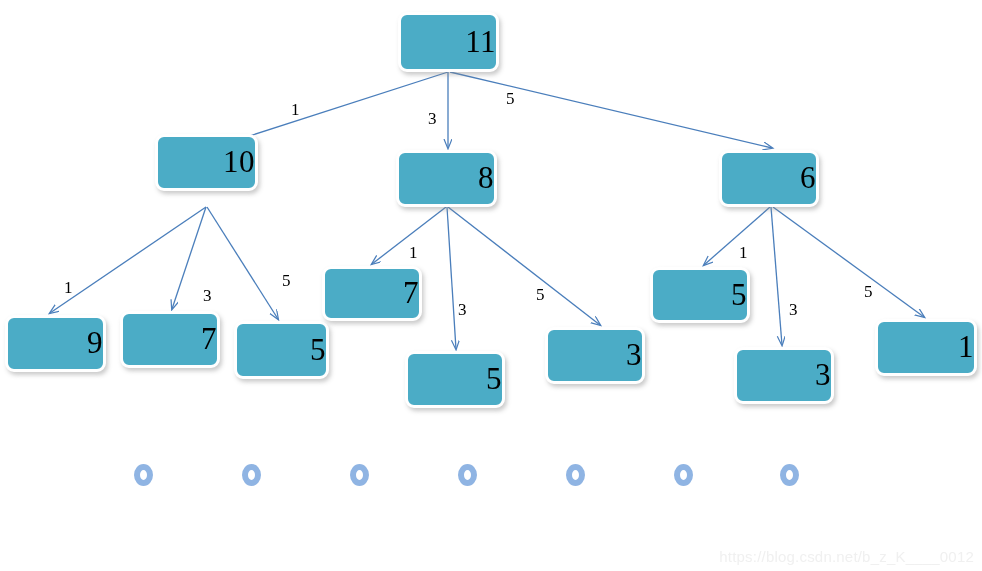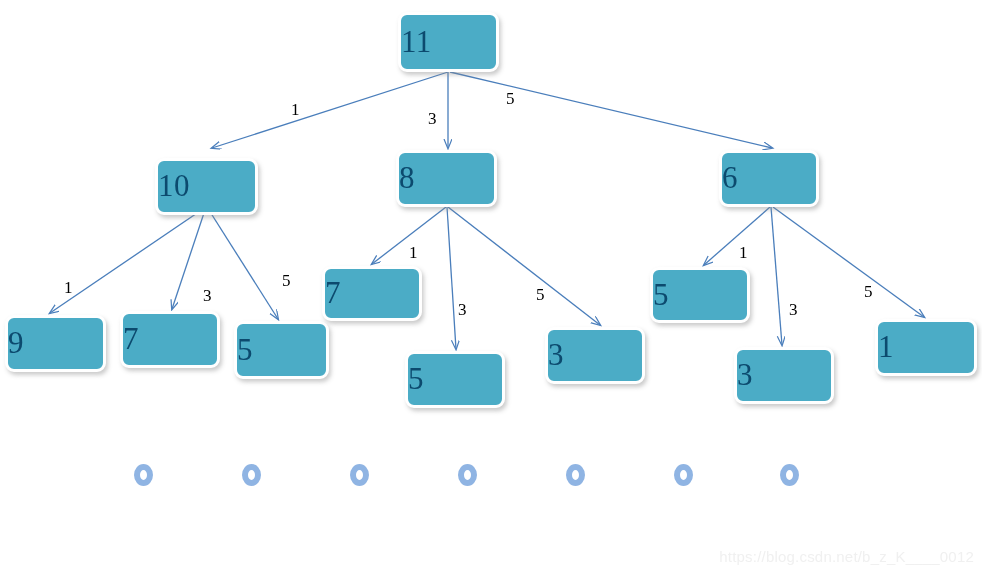--- a/index.html
+++ b/index.html
@@ -27,22 +27,22 @@
   }
   .node {
     position: absolute;
     box-sizing: border-box;
     background: #4BACC6;
     border: 3px solid #ffffff;
     border-radius: 9px;
     box-shadow: 2px 3px 4px rgba(140,140,140,0.45);
     display: flex;
     align-items: center;
-    justify-content: flex-start;
-    color: #0c4a6e;
+    justify-content: flex-end;
+    color: #000000;
     font-family: "Liberation Serif", serif;
     font-size: 31px;
     line-height: 1;
     letter-spacing: 0.5px;
     user-select: none;
   }
   .node-label {
     display: block;
     transform: translateY(-1px);
   }
@@ -96,21 +96,21 @@
       <line x1="448" y1="207" x2="600" y2="325" stroke="#4A7EBB" stroke-width="1.3" marker-end="url(#arrowhead)"></line>
       <line x1="770" y1="207" x2="704" y2="265" stroke="#4A7EBB" stroke-width="1.3" marker-end="url(#arrowhead)"></line>
       <line x1="771" y1="207" x2="782" y2="345" stroke="#4A7EBB" stroke-width="1.3" marker-end="url(#arrowhead)"></line>
       <line x1="773" y1="207" x2="924" y2="317" stroke="#4A7EBB" stroke-width="1.3" marker-end="url(#arrowhead)"></line>
     </svg>
 
   <div id="nodes-layer">
       <div class="node" style="left: 398px; top: 12px; width: 101px; height: 60px;">
         <span class="node-label">11</span>
       </div>
-      <div class="node" style="left: 155px; top: 158px; width: 103px; height: 57px;">
+      <div class="node" style="left: 155px; top: 134px; width: 103px; height: 57px;">
         <span class="node-label">10</span>
       </div>
       <div class="node" style="left: 396px; top: 150px; width: 101px; height: 57px;">
         <span class="node-label">8</span>
       </div>
       <div class="node" style="left: 719px; top: 150px; width: 100px; height: 57px;">
         <span class="node-label">6</span>
       </div>
       <div class="node" style="left: 5px; top: 315px; width: 101px; height: 57px;">
         <span class="node-label">9</span>

